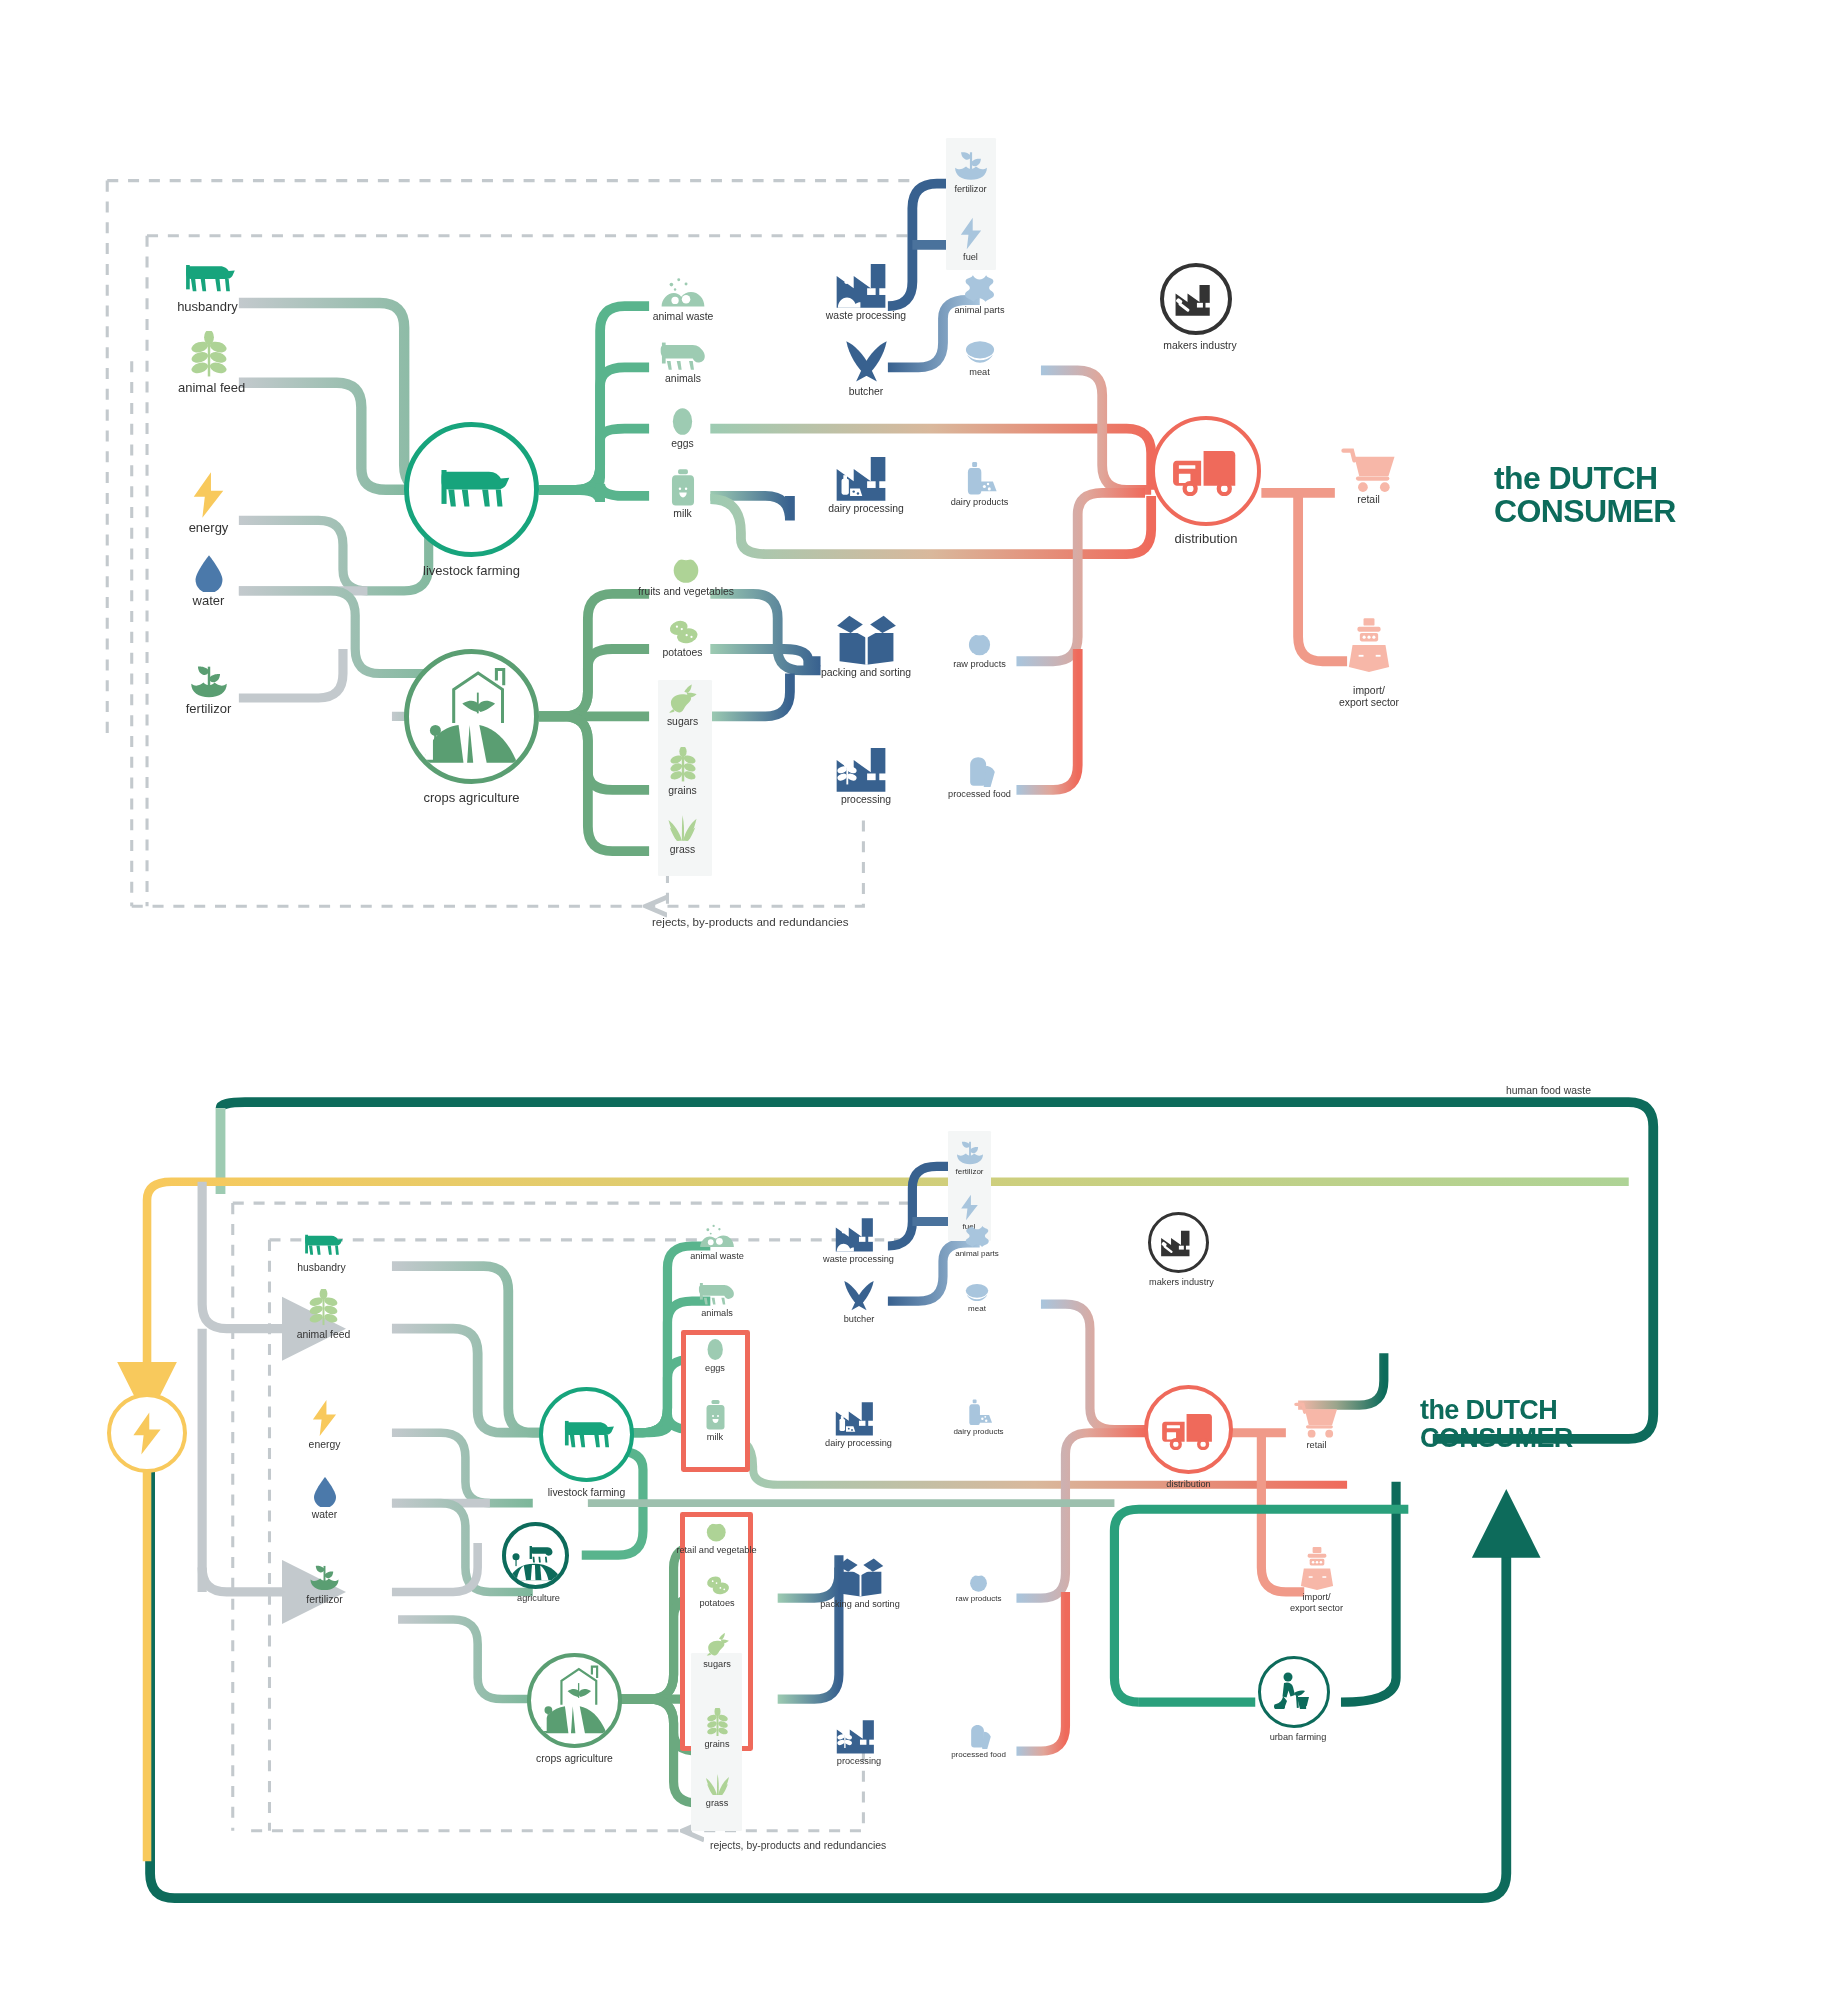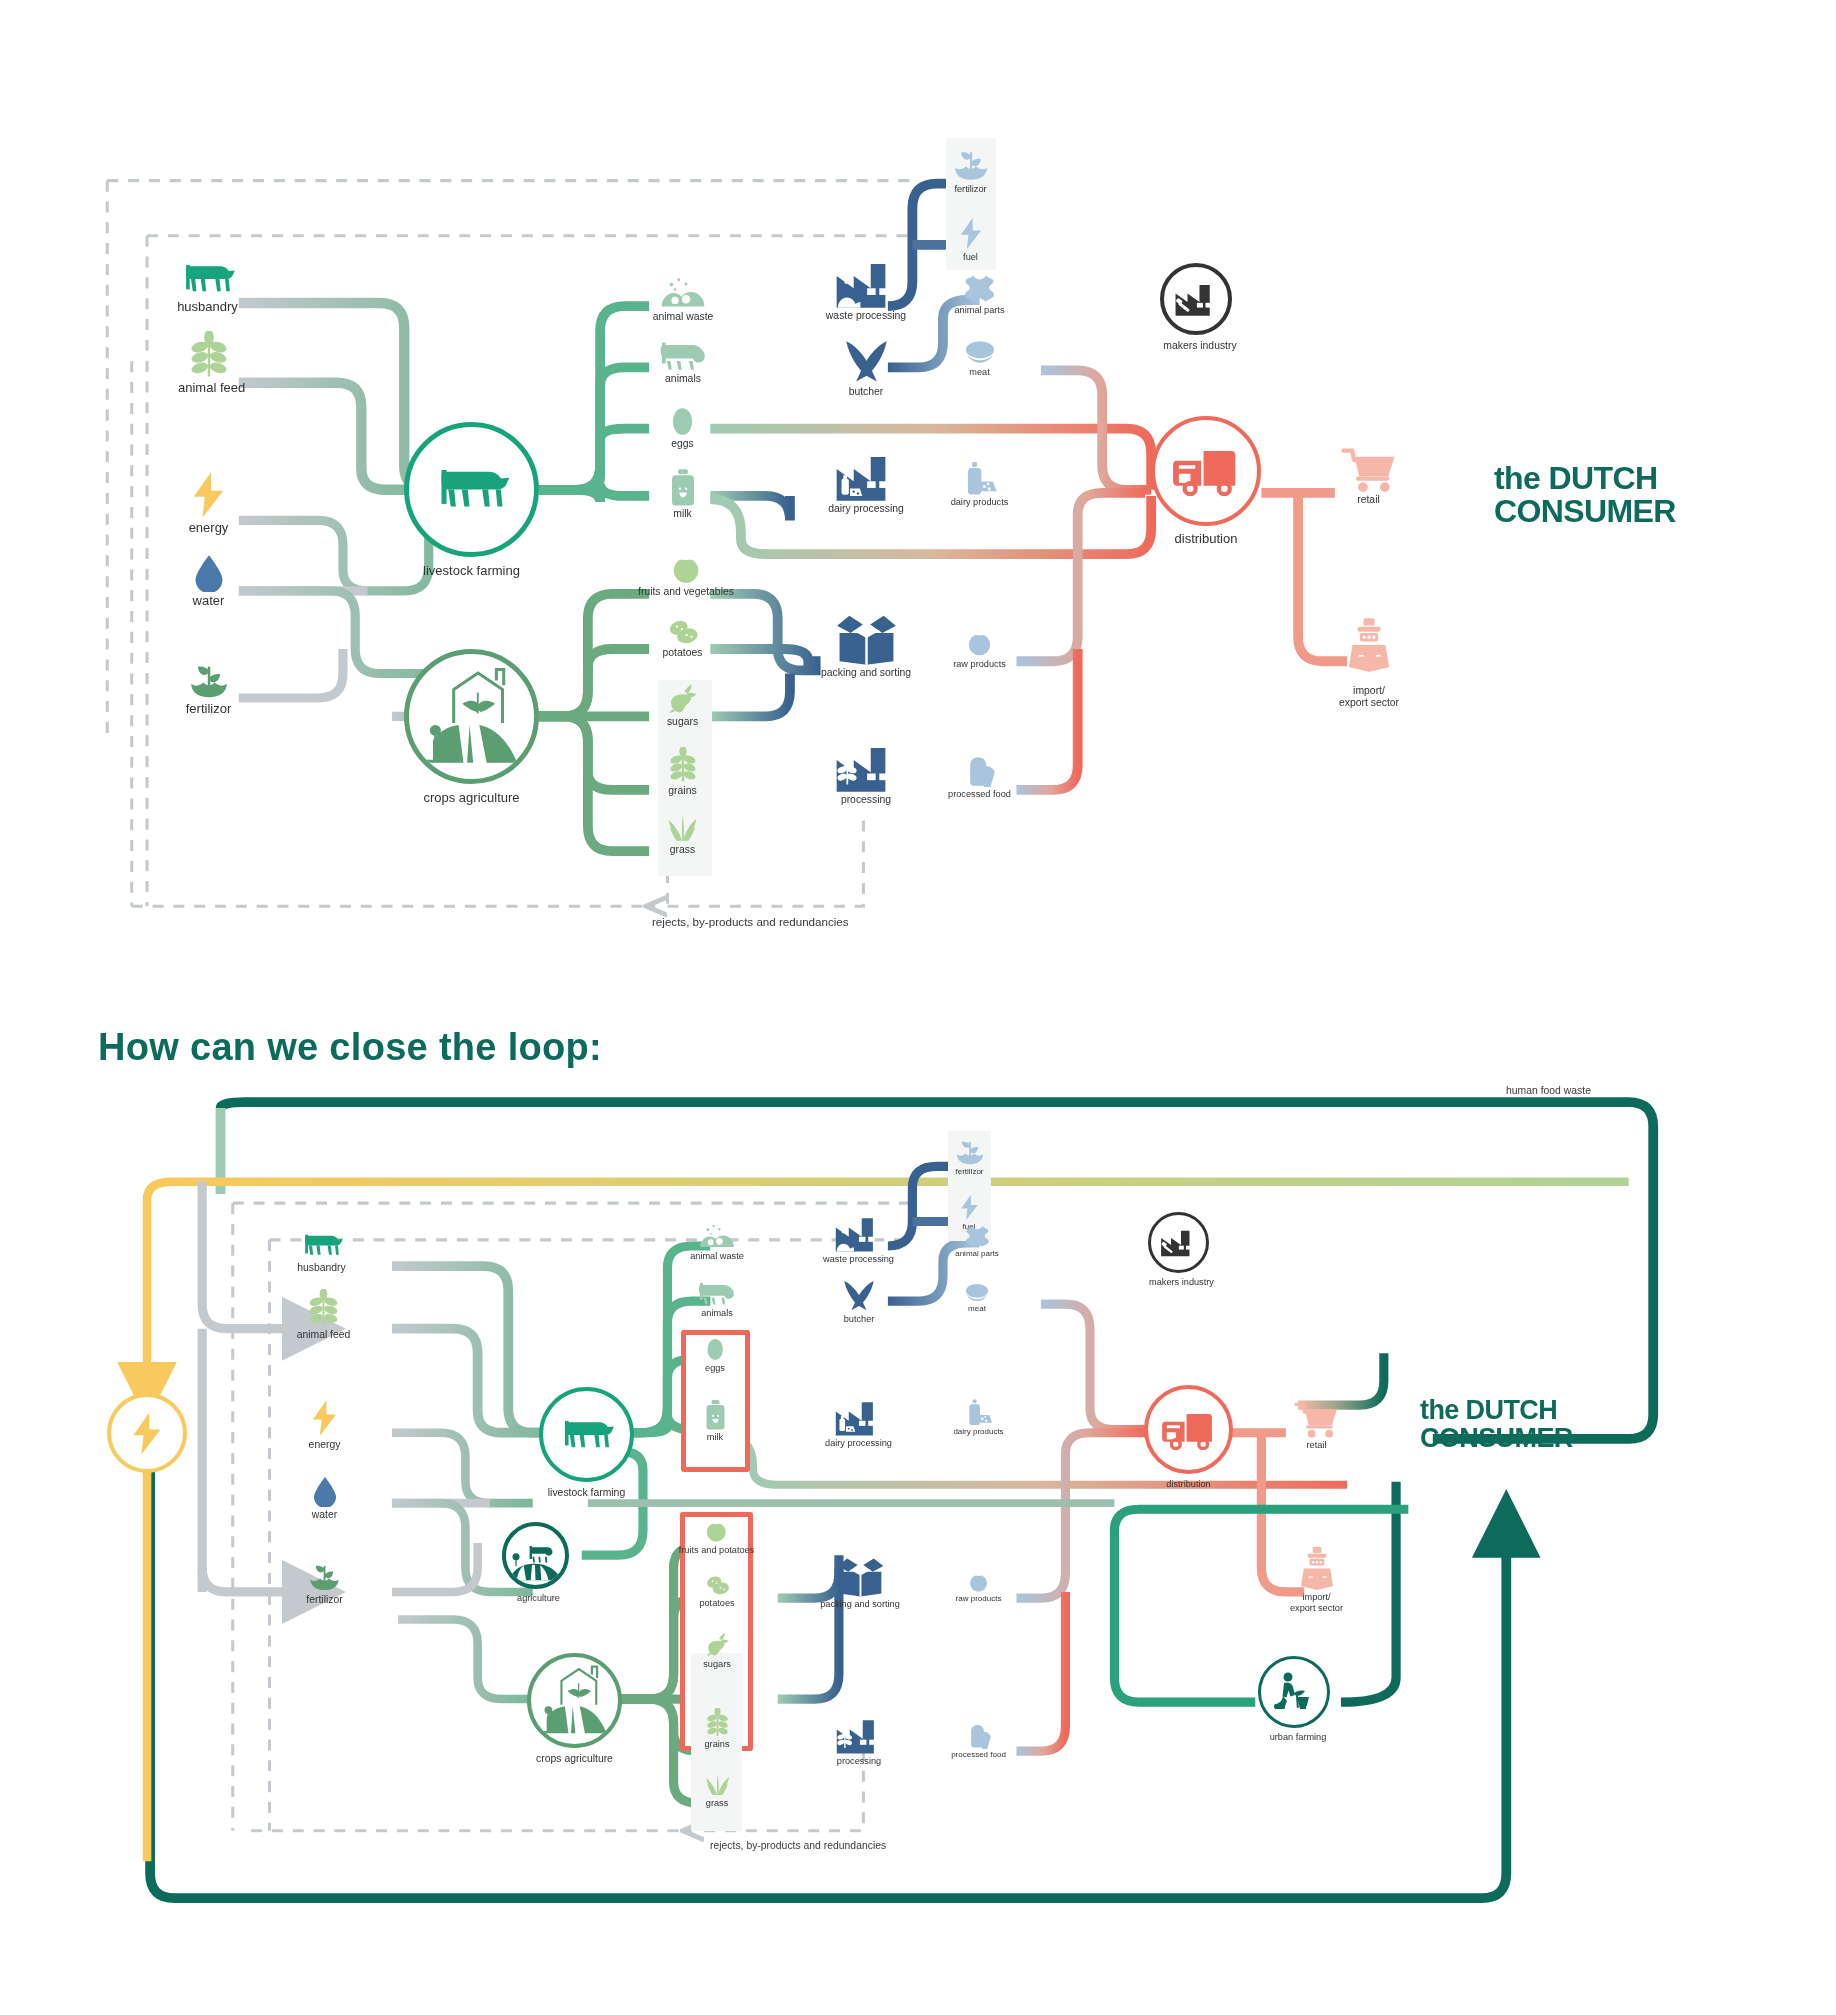--- a/index.html
+++ b/index.html
@@ -18,21 +18,20 @@
   svg.flows{position:absolute;left:0;top:0;width:1837px;height:2015px;pointer-events:none;}
   .bandbg{position:absolute;background:#f4f6f6;border-radius:1.2px;}
   .hlbox{position:absolute;border-radius:2.4px;box-sizing:border-box;}
   .capt{position:absolute;font-size:11.6px;color:#3a3a3a;white-space:nowrap;}
 </style>
 </head>
 <body>
 
 <div id="root">
 
-  <div class="ttl ttl2">How can we close the loop:</div>
 
   <svg class="flows" viewBox="0 0 3000 3291">
     <defs>
       <linearGradient id="g_grey_green" x1="0" x2="1">
           <stop offset="0" stop-color="#c3c9cd"></stop>
           <stop offset="1" stop-color="#7cb79a"></stop>
         </linearGradient>
       <linearGradient id="g_green_blue" x1="0" x2="1">
           <stop offset="0" stop-color="#9dcbb2"></stop>
           <stop offset="1" stop-color="#38618f"></stop>
@@ -827,21 +826,21 @@
 
   <div class="hlbox" style="left:680px;top:1512px;width:73px;height:239px;border:5.5px solid #ef6a5b;background:#fff;"></div>
   <div class="bandbg" style="left:691px;top:1522px;width:51px;height:219px;background:#fff;"></div>
   <div class="bandbg" style="left:691px;top:1653px;width:51px;height:178px;"></div>
 
   <div class="node tiny" style="left:672px;top:1518px;width:89px;">
     <svg class="ic" width="24.5" height="24.5" viewBox="0 0 52 52">
       <ellipse cx="26" cy="30" rx="20" ry="20" fill="#aed396"></ellipse>
       <path fill="none" stroke="#fff" stroke-width="3" d="M26 12 L18 4 M26 12 L34 4 M26 12 L26 2 M26 12 L14 10 M26 12 L38 10"></path>
     </svg>
-    <div class="lbl">fruits and potatoes</div>
+    <div class="lbl">retail and vegetable</div>
   </div>
 
   <div class="node tiny" style="left:685px;top:1574px;width:64px;">
     <svg class="ic" width="27" height="22" viewBox="0 0 56 44">
       <ellipse cx="21" cy="16" rx="15" ry="11" transform="rotate(-20 21 16)" fill="#aed396"></ellipse>
       <ellipse cx="35" cy="29" rx="17" ry="12" transform="rotate(-12 35 29)" fill="#aed396"></ellipse>
       <g fill="#fff">
           <circle cx="18" cy="14" r="1.8"></circle>
           <circle cx="26" cy="18" r="1.8"></circle>
           <circle cx="34" cy="28" r="1.8"></circle>

